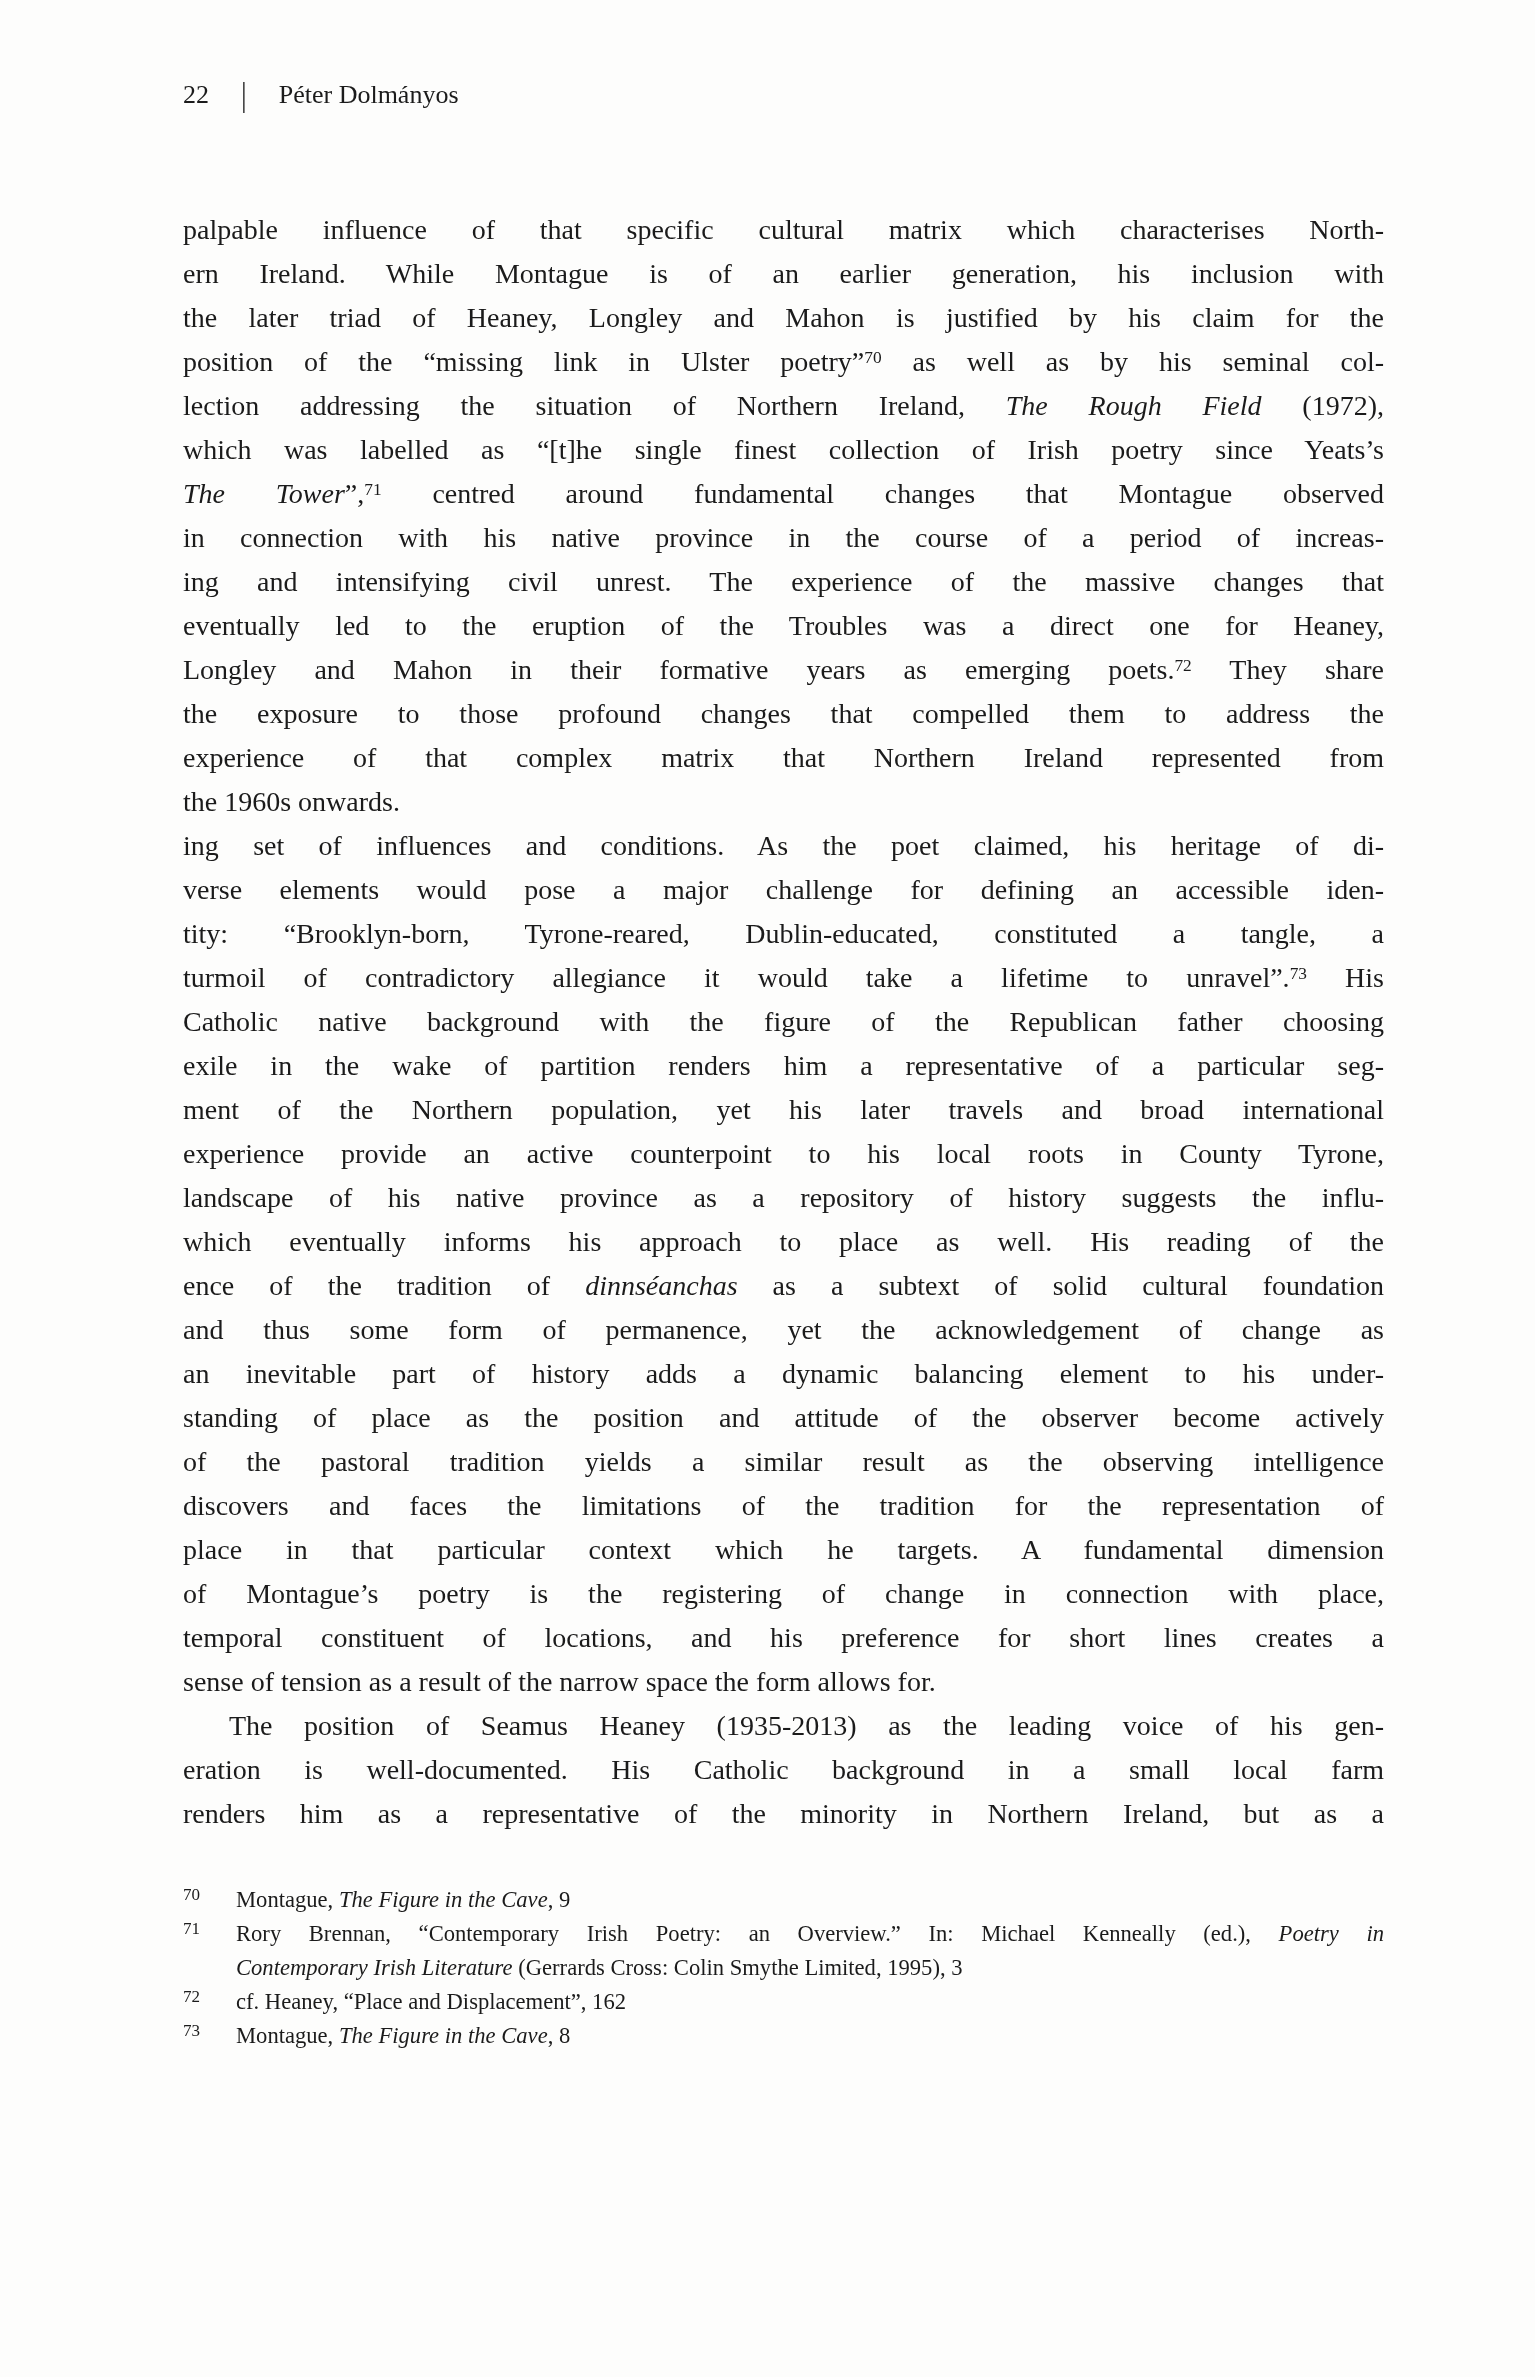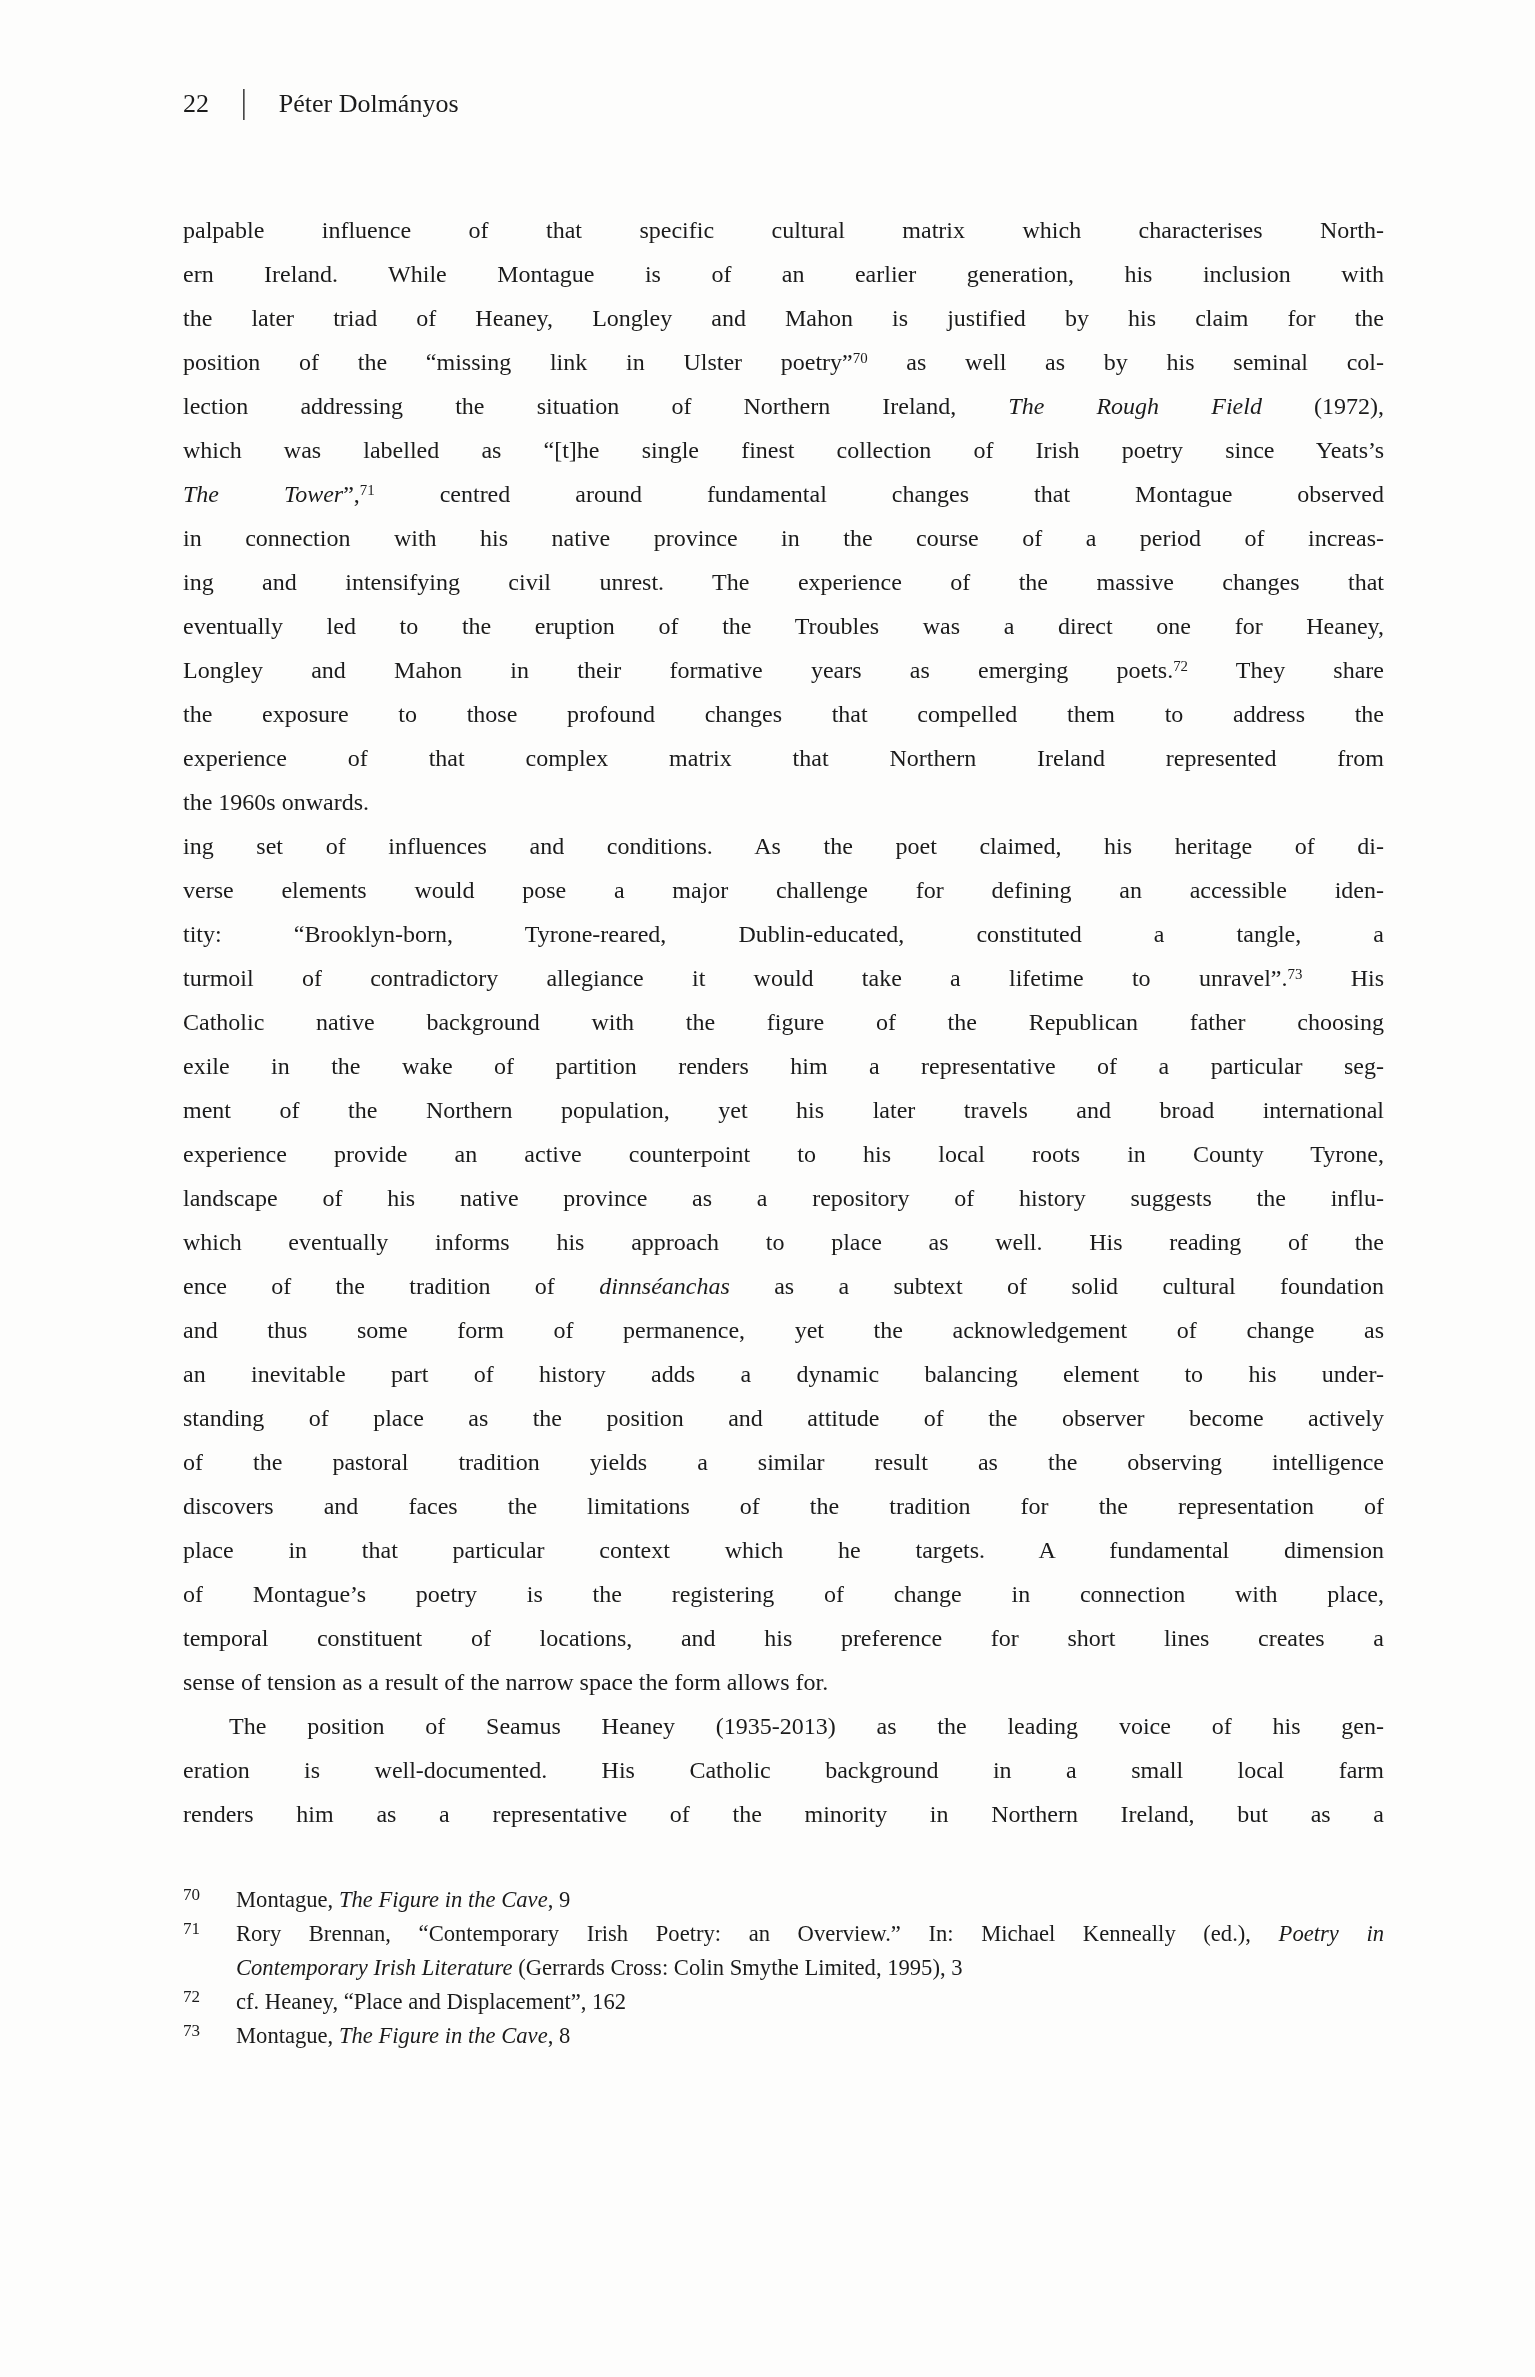--- a/index.html
+++ b/index.html
@@ -14,35 +14,35 @@
   }
   .page {
     position: absolute;
     left: 183px;
     top: 80px;
     width: 1201px;
   }
   
   .header {
     display: flex;
-    align-items: flex-end;
+    align-items: flex-start;
     gap: 32px;
     font-size: 26px;
     height: 39px;
   }
   .header .sep {
     font-size: 28.5px;
     font-weight: 300;
     color: #2a2a2a;
     transform: scaleY(1.15);
   }
   
   .bodytext {
     margin-top: 89px;
-    font-size: 24px;
+    font-size: 28px;
   }
   .line {
     line-height: 44px;
     text-align: justify;
     text-align-last: justify;
     white-space: normal;
   }
   .line.last { text-align-last: left; }
   .line.indent { text-indent: 46px; }
   sup.fnref {

